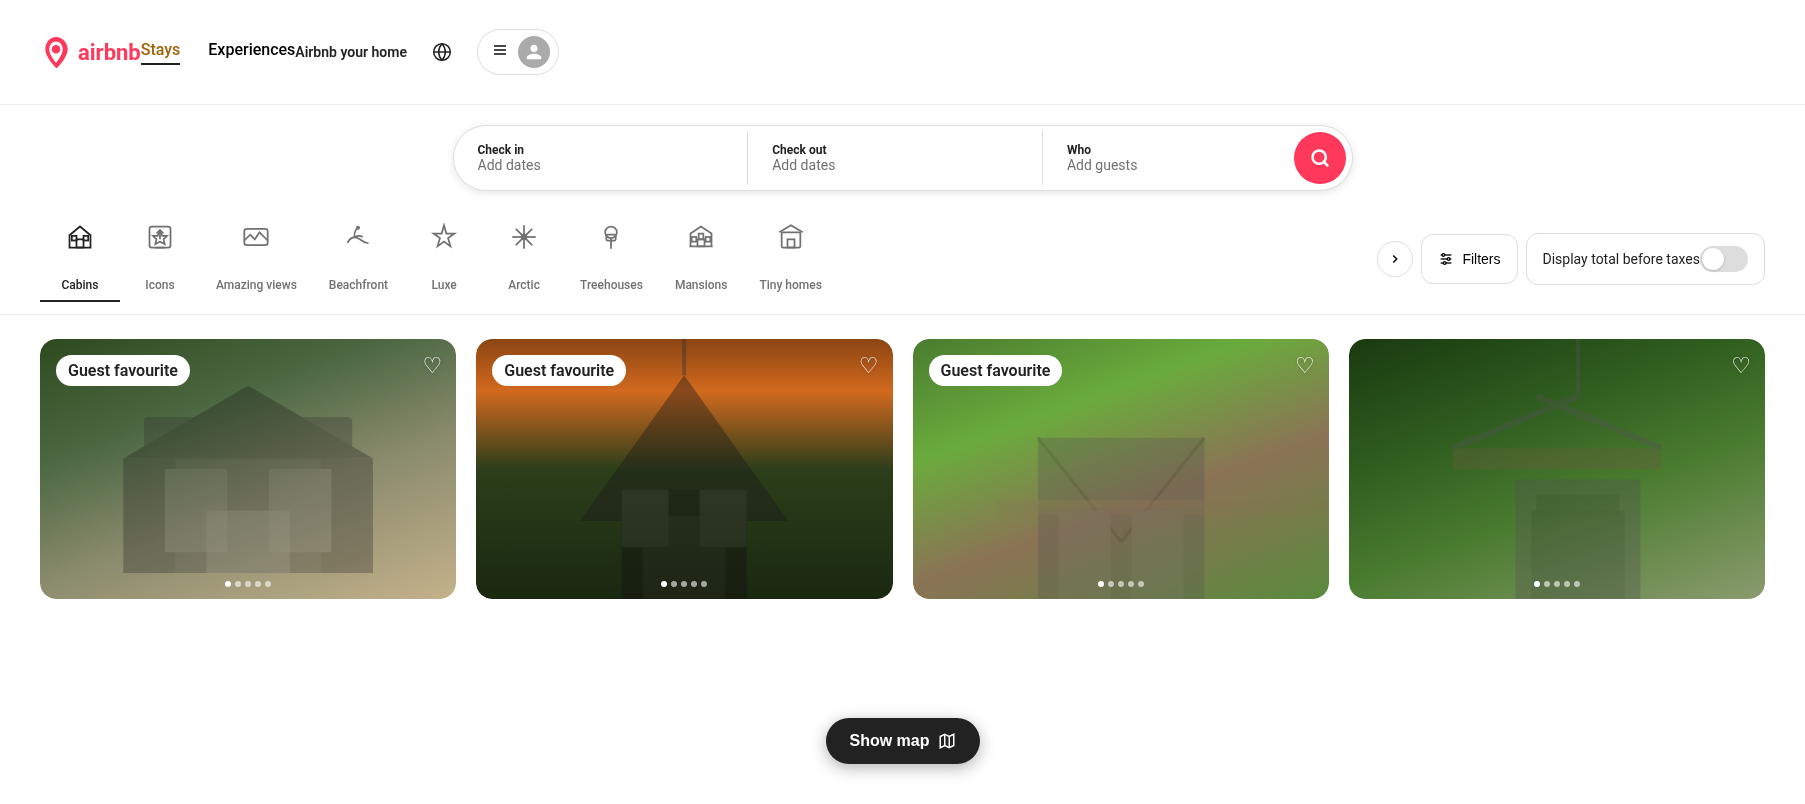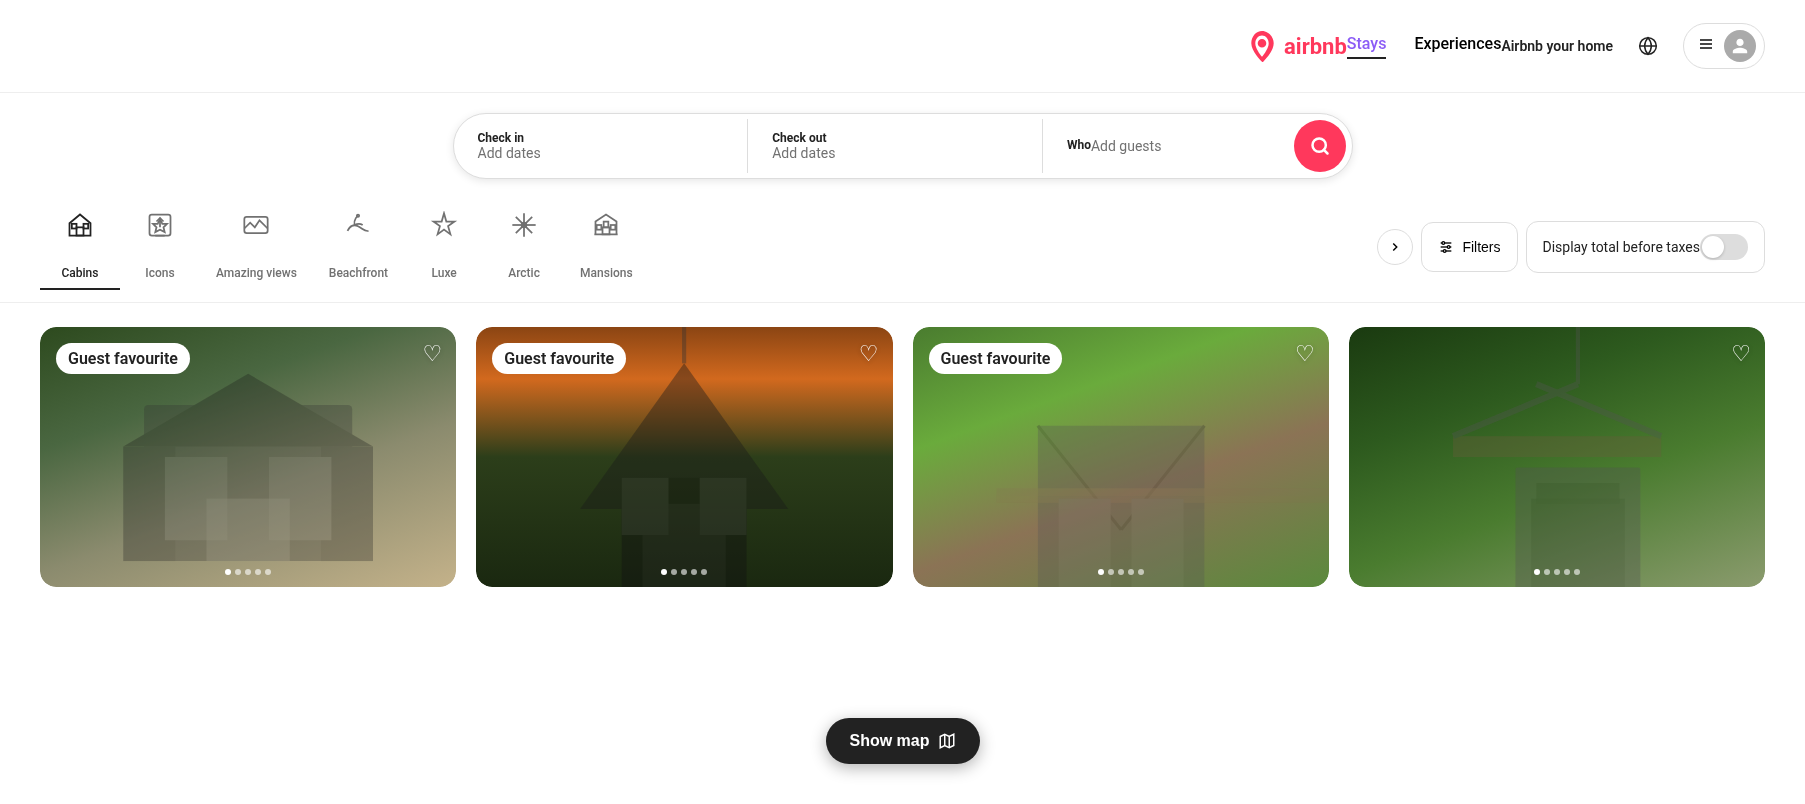--- a/index.html
+++ b/index.html
@@ -2,22 +2,22 @@
 <html><head>
   <meta charset="utf-8">
   <style>
     * { box-sizing: border-box; margin: 0; padding: 0; }
     body { font-family: -apple-system, BlinkMacSystemFont, 'Segoe UI', Roboto, sans-serif; background: #fff; color: #222; }
 
     
     .header {
       display: flex;
       align-items: center;
-      justify-content: flex-end;
-      padding: 23px 40px;
+      justify-content: flex-start;
+      padding: 29px 40px;
       border-bottom: 1px solid #eee;
       position: sticky;
       top: 0;
       background: #fff;
       z-index: 100;
     }
     .logo {
       display: flex;
       align-items: center;
       gap: 6px;
@@ -35,21 +35,21 @@
 
     .nav-tabs {
       display: flex;
       gap: 28px;
     }
     .nav-tab {
       font-size: 16px;
       font-weight: 500;
       cursor: pointer;
       padding-bottom: 4px;
-      color: #8b5cf6;
+      color: #a16207;
     }
     .nav-tab.active {
       border-bottom: 2px solid #222;
     }
     .nav-tab.inactive {
       color: #000000;
     }
 
     .header-right {
       display: flex;
@@ -126,20 +126,21 @@
     .search-field-label {
       font-size: 12px;
       font-weight: 700;
     }
     .search-field-value {
       font-size: 14px;
       color: #717171;
     }
     .search-field-noborder {
       display: flex;
+      flex-direction: column;
       padding: 12px 24px;
       cursor: pointer;
       flex: 0.8;
     }
     .search-btn {
       background: #FF385C;
       border: none;
       border-radius: 50%;
       width: 52px;
       height: 52px;
@@ -484,34 +485,54 @@
           <line x1="12" y1="2" x2="12" y2="22"></line>
           <line x1="2" y1="12" x2="22" y2="12"></line>
           <line x1="5" y1="5" x2="19" y2="19"></line>
           <line x1="19" y1="5" x2="5" y2="19"></line>
           <circle cx="12" cy="12" r="2"></circle>
         </svg>
       </span>
       <span class="category-label">Arctic</span>
     </div>
 
+    <div class="category-item">
+      <span class="category-icon">
+        <svg width="28" height="28" viewBox="0 0 24 24" fill="none" stroke="currentColor" stroke-width="1.5">
+          <circle cx="12" cy="8" r="5"></circle>
+          <line x1="12" y1="13" x2="12" y2="22"></line>
+          <rect x="8" y="10" width="8" height="5" rx="1"></rect>
+        </svg>
+      </span>
+      <span class="category-label">Treehouses</span>
+    </div>
 
     <div class="category-item">
       <span class="category-icon">
         <svg width="28" height="28" viewBox="0 0 24 24" fill="none" stroke="currentColor" stroke-width="1.5">
           <path d="M2 20h20M3 20V9l9-6 9 6v11"></path>
           <rect x="9" y="14" width="6" height="6"></rect>
           <rect x="4" y="12" width="4" height="4"></rect>
           <rect x="16" y="12" width="4" height="4"></rect>
           <path d="M10 9h4v5h-4z"></path>
         </svg>
       </span>
       <span class="category-label">Mansions</span>
     </div>
 
+    <div class="category-item">
+      <span class="category-icon">
+        <svg width="28" height="28" viewBox="0 0 24 24" fill="none" stroke="currentColor" stroke-width="1.5">
+          <rect x="4" y="8" width="16" height="13" rx="1"></rect>
+          <path d="M2 8l10-6 10 6"></path>
+          <rect x="9" y="14" width="6" height="7"></rect>
+        </svg>
+      </span>
+      <span class="category-label">Tiny homes</span>
+    </div>
   </div>
 
   <button class="scroll-btn">
     <svg width="14" height="14" viewBox="0 0 24 24" fill="none" stroke="currentColor" stroke-width="2.5">
       <polyline points="9,18 15,12 9,6"></polyline>
     </svg>
   </button>
 
   <button class="filters-btn">
     <svg width="16" height="16" viewBox="0 0 24 24" fill="none" stroke="currentColor" stroke-width="2">

